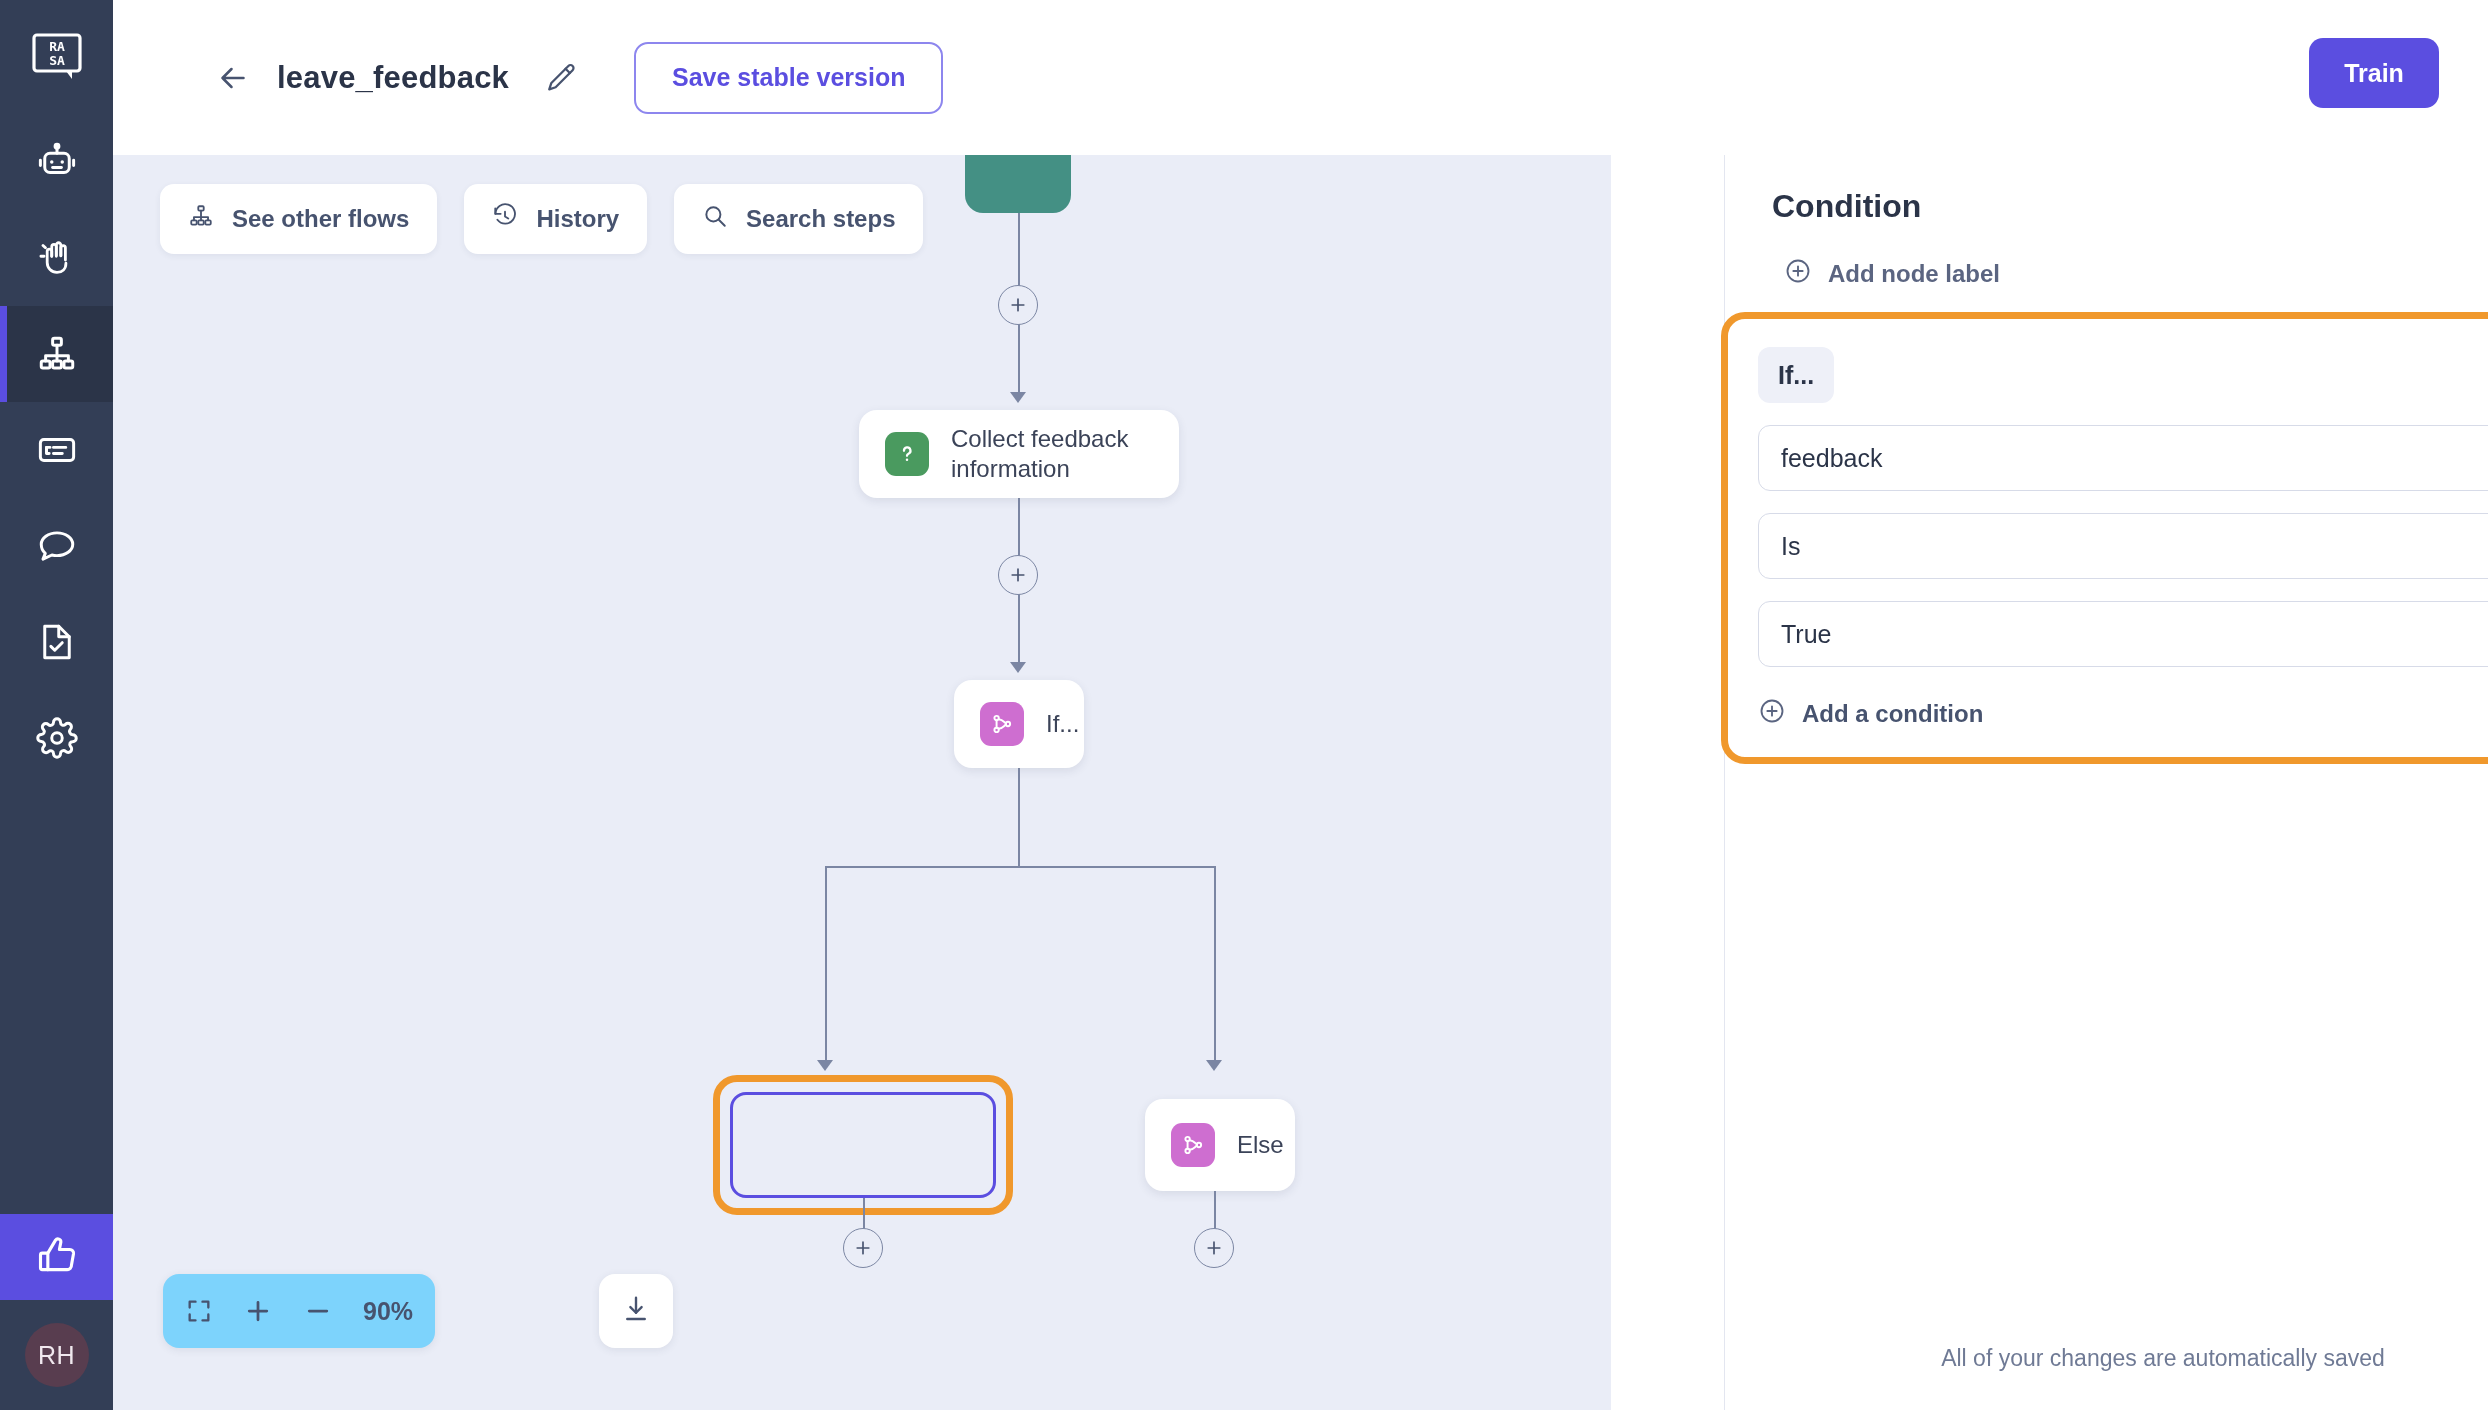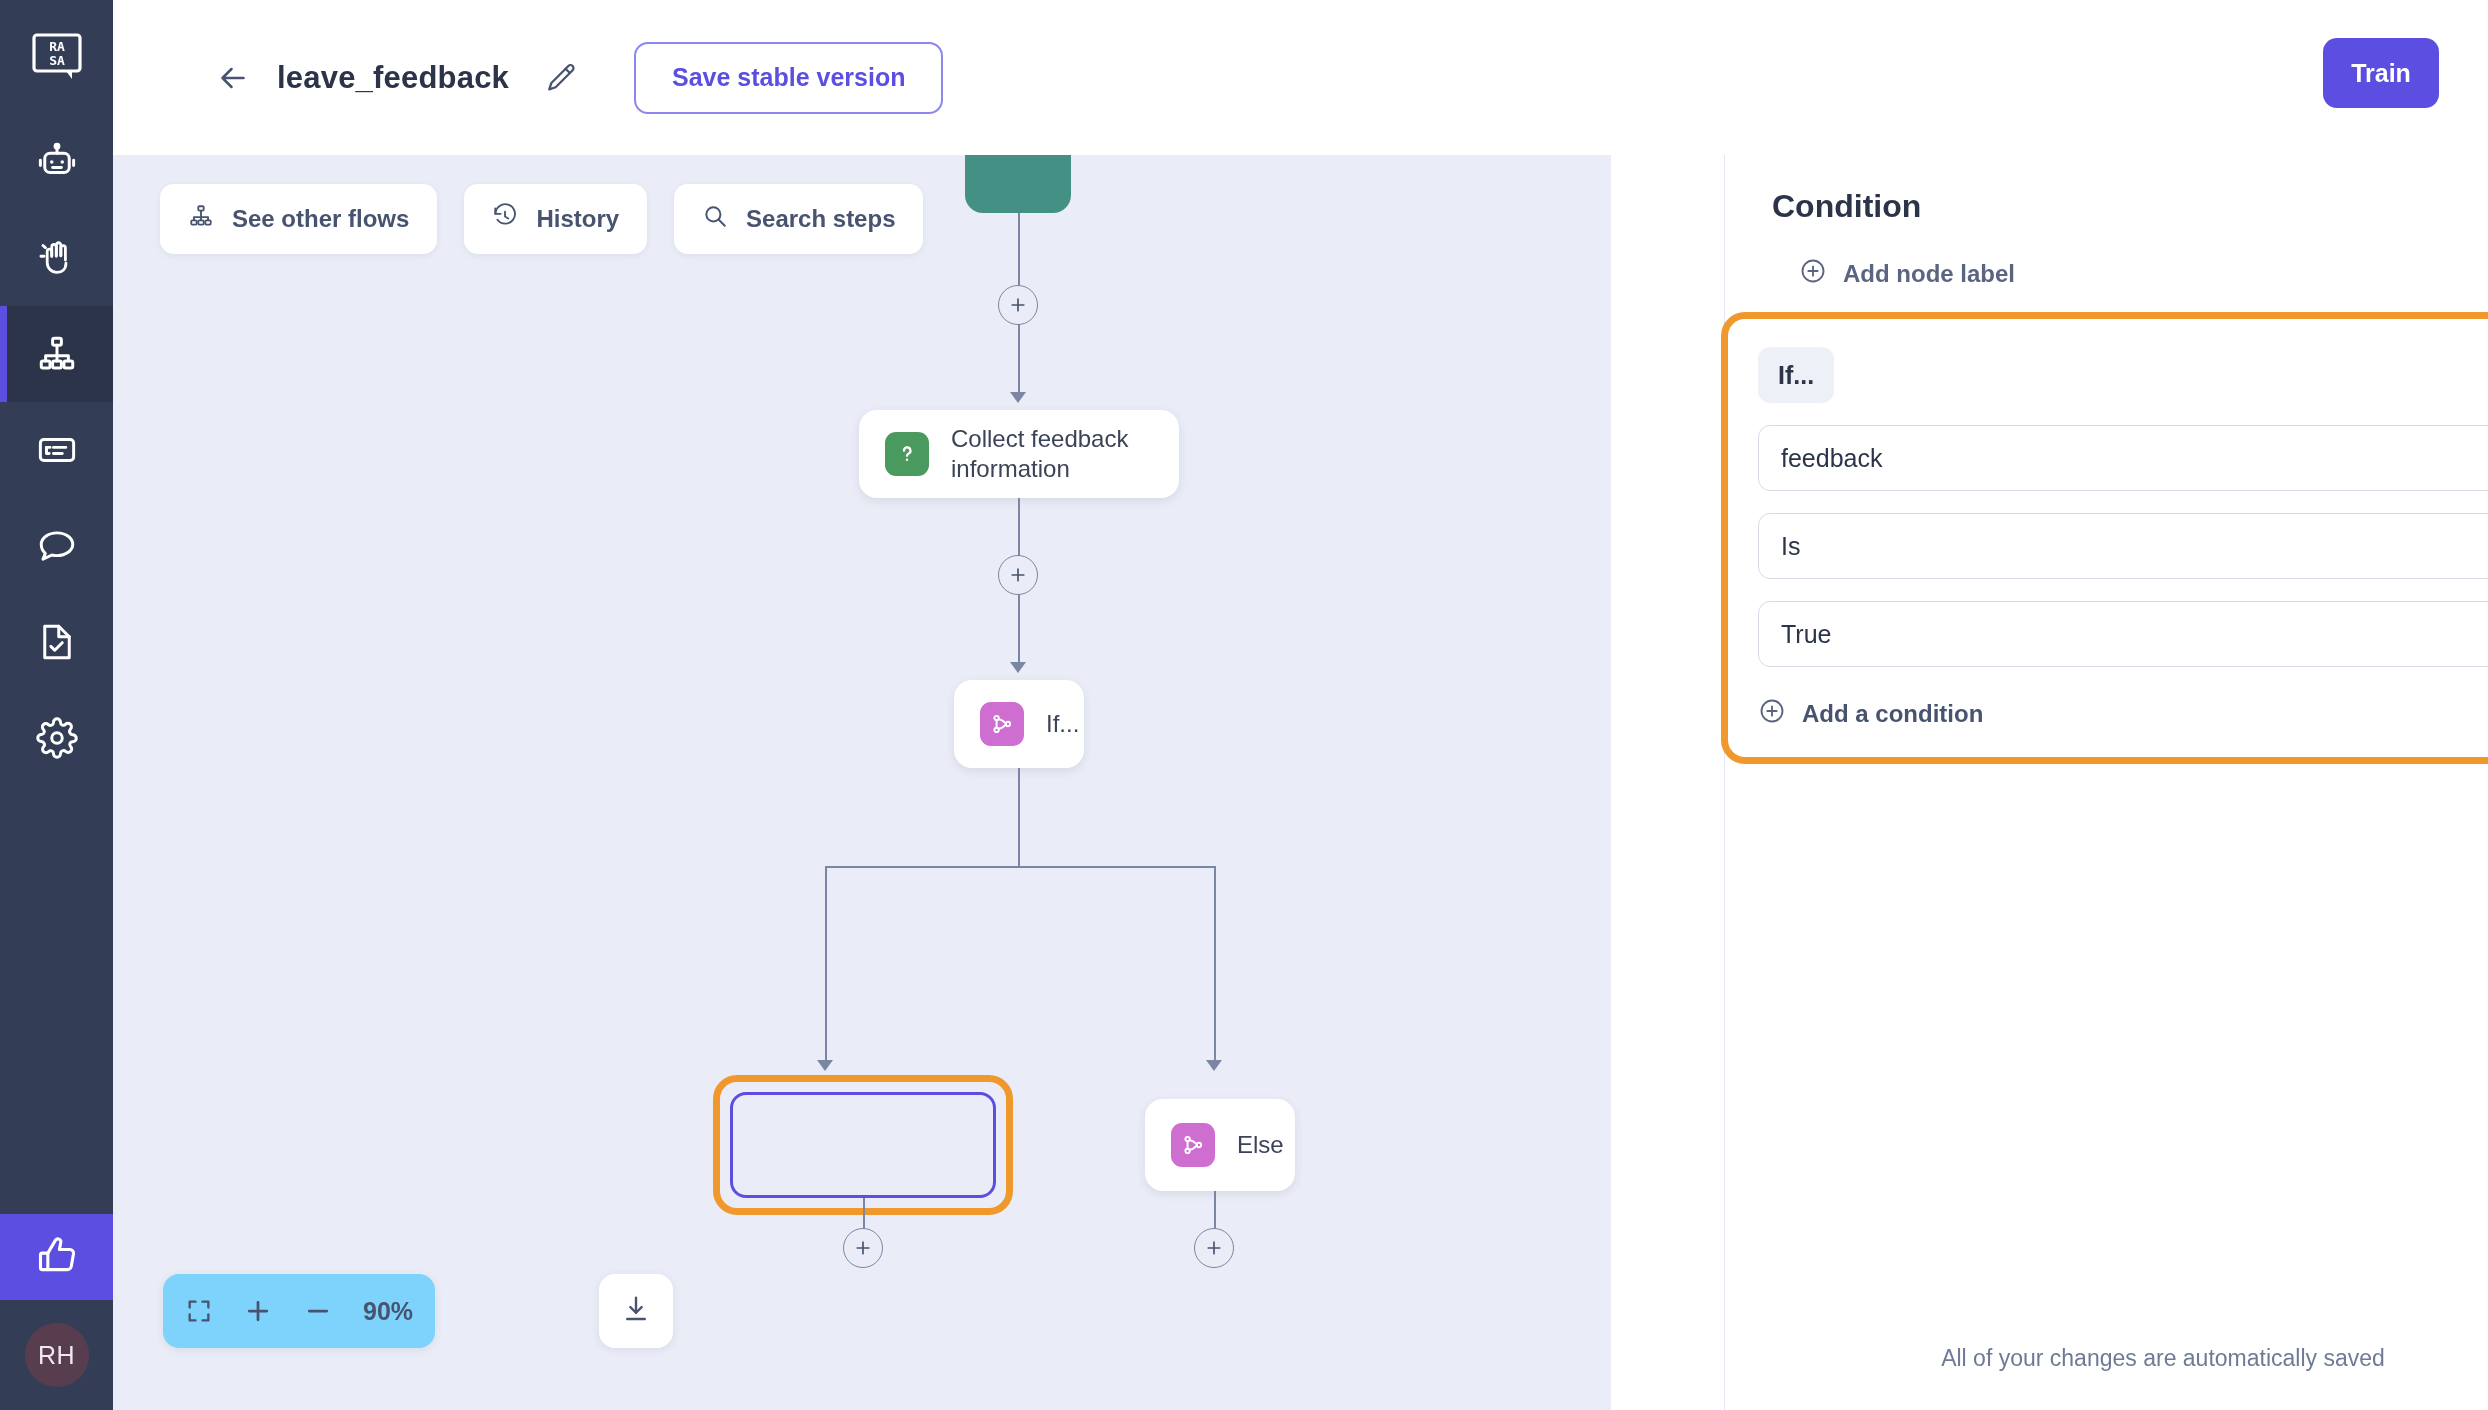--- a/index.html
+++ b/index.html
@@ -59,21 +59,21 @@
   .flow-title { font-size: 31px; font-weight: bold; color: #2b3448; letter-spacing: .2px; }
   .edit-icon { margin-left: 36px; cursor: pointer; display: flex; }
   .save-stable {
     margin-left: 55px; height: 72px; padding: 0 36px;
     border: 2px solid #8d86ee; border-radius: 14px; background: #fff;
     color: #5b4ee0; font-size: 25px; font-weight: bold;
     display: flex; align-items: center; cursor: pointer;
   }
   .train-btn {
     position: absolute; right: 49px; top: 38px;
-    width: 116px; height: 70px; border-radius: 14px;
+    width: 130px; height: 70px; border-radius: 14px;
     background: #5b4ee0; color: #fff; font-size: 25px; font-weight: bold;
     display: flex; align-items: center; justify-content: center; cursor: pointer;
   }
 
   
   .canvas {
     position: absolute; left: 0; top: 155px;
     width: 1498px; height: 1255px;
     background: #eaedf7; overflow: hidden;
   }
@@ -142,21 +142,21 @@
   .panel {
     position: absolute; left: 1611px; top: 155px;
     width: 877px; height: 1255px; background: #ffffff;
     border-left: 1px solid #e3e6f0;
   }
   .panel-title {
     position: absolute; left: 47px; top: 33px;
     font-size: 32px; font-weight: bold; color: #2b3448;
   }
   .add-node-label {
-    position: absolute; left: 74px; top: 102px;
+    position: absolute; left: 59px; top: 102px;
     display: flex; align-items: center; gap: 16px; cursor: pointer;
     font-size: 24px; font-weight: bold; color: #5b6581;
   }
   .cond-card {
     position: absolute; left: -4px; top: 60px; width: 883px;
     border: 7px solid #f0982c; border-radius: 24px; background: #fff;
     padding: 28px 30px 26px 30px;
   }
   .cond-card-wrap { position: absolute; left: 20px; top: 157px; width: 883px; }
   .cond-head { display: flex; align-items: center; justify-content: space-between; height: 56px; }

